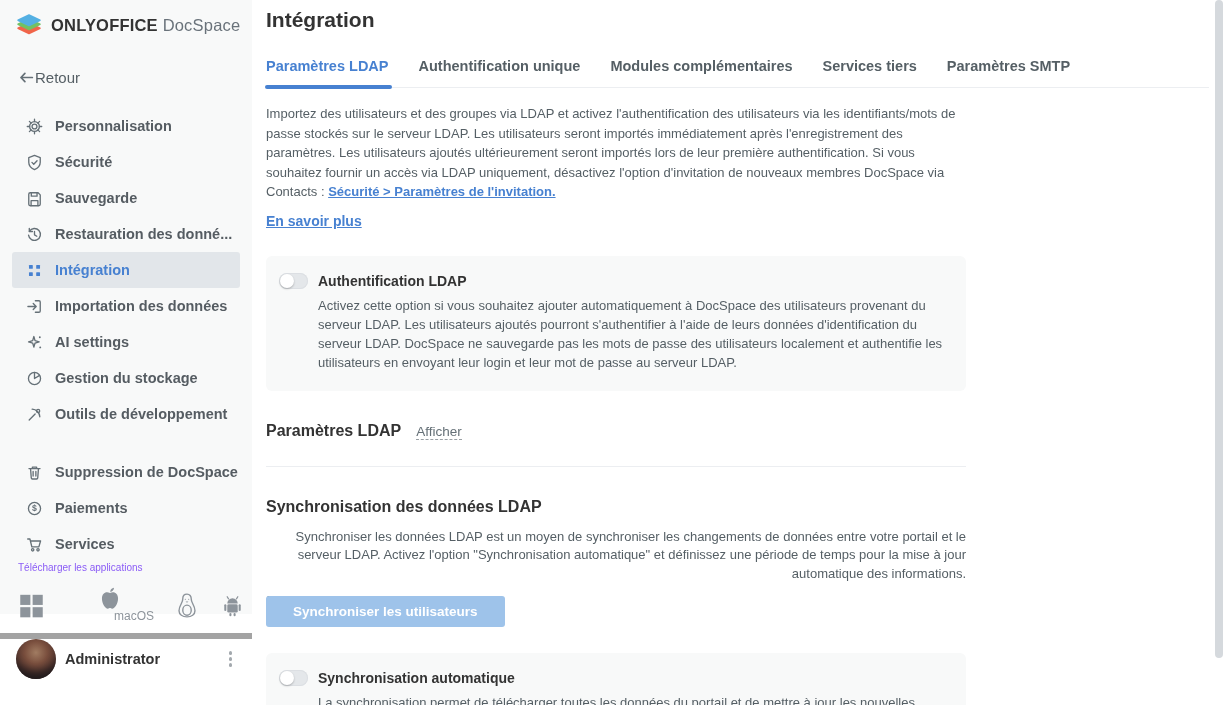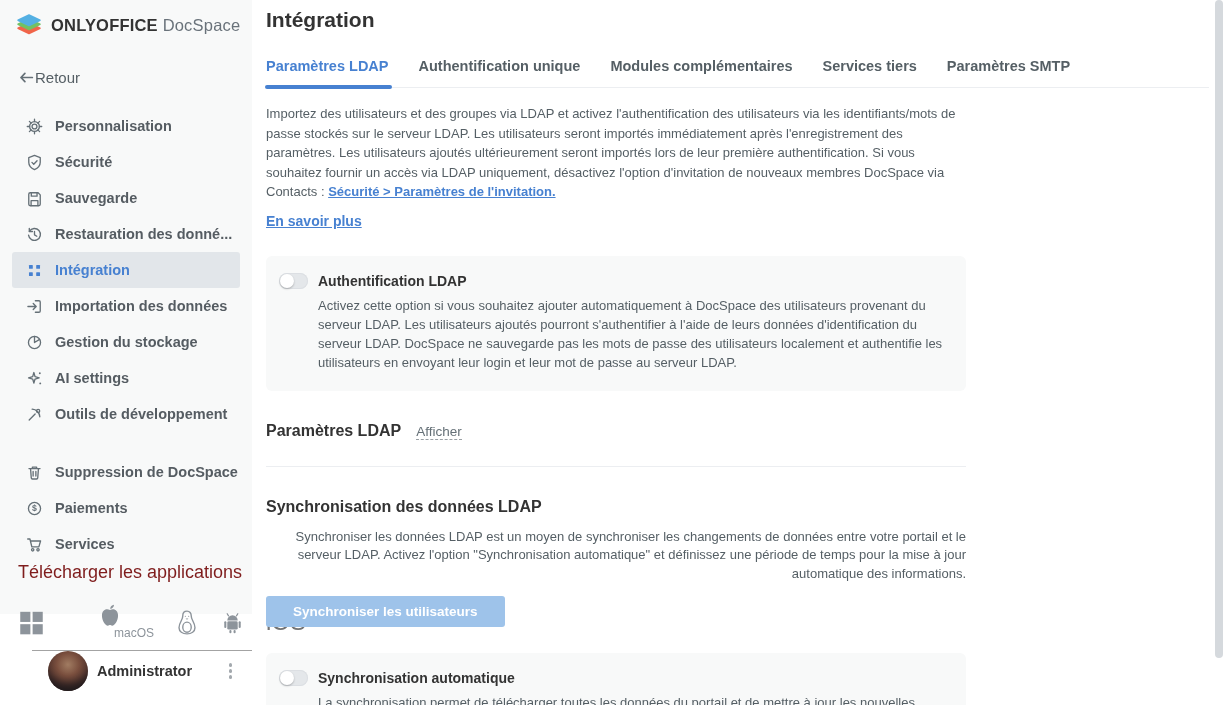--- a/index.html
+++ b/index.html
@@ -15,27 +15,27 @@
   .brand .b2 { font-weight:400; color:#69727a; }
   .back-row { display:flex; align-items:center; gap:0; padding:22px 0 6px 18px; color:#555f65; font-size:15px; cursor:pointer; }
   .back-row svg { width:17px; height:17px; stroke:#657077; }
   .nav { margin-top:16px; }
   .nav-item { display:flex; align-items:center; gap:12px; height:36px; margin:0 12px; padding:0 14px; border-radius:3px; color:#555c62; font-size:14.5px; font-weight:600; cursor:pointer; white-space:nowrap; }
   .nav-item svg { width:17px; height:17px; flex:0 0 auto; color:#657077; }
   .nav-item.active { background:#e2e6ea; color:#4781d1; }
   .nav-item.active svg { color:#4781d1; }
   .nav-gap { height:22px; }
   .apps { margin-top:auto; padding:0 0 10px 18px; }
-  .apps-label { font-size:18px; color:#7f1d1d; margin-bottom:21px; }
+  .apps-label { font-size:10px; color:#8b5cf6; margin-bottom:14px; }
   .apps-row { display:flex; align-items:center; gap:21px; color:#8d949b; }
   .app-btn { display:flex; flex-direction:column; align-items:center; cursor:pointer; }
   .app-btn svg { display:block; }
   .macos-caption { font-size:12px; color:#8d949b; margin-top:-3px;padding-left:48px; }
   .ios-label { font-size:24px; color:#737373; }
-  .user-row { border-top:1px solid #a3a3a3; height:57px; display:flex; align-items:center; padding:0 16px; gap:9px;margin-left:32px; }
+  .user-row { border-top:6px solid #a3a3a3; height:57px; display:flex; align-items:center; padding:0 16px; gap:9px; }
   .avatar { width:40px; height:40px; border-radius:50%; flex:0 0 auto; cursor:pointer;
             background: radial-gradient(circle at 50% 34%, #a17c62 0%, #7a4f3e 34%, #53352e 62%, #33272a 100%);
             box-shadow: inset 0 -14px 10px -8px #1f1a1c; }
   .user-name { font-size:14.5px; font-weight:600; color:#333; }
   .kebab { margin-left:auto; cursor:pointer; padding:4px; }
   .kebab i { display:block; width:3.5px; height:3.5px; border-radius:50%; background:#a3a9ae; margin:2.5px auto; }
 
   
   .main { position:absolute; left:252px; top:0; right:0; height:705px; padding:8px 0 0 14px; }
   .page-title { font-size:21px; font-weight:700; color:#333; }
@@ -132,32 +132,32 @@
       </div>
       <div class="nav-item">
         <svg viewBox="0 0 16 16" fill="none" stroke="currentColor" stroke-width="1.25" stroke-linecap="round" stroke-linejoin="round">
           <path d="M8.8 2.6 h3.4 a1.2 1.2 0 0 1 1.2 1.2 v8.4 a1.2 1.2 0 0 1-1.2 1.2 H8.8"></path>
           <path d="M1.8 8 h7.6 M6.8 5.2 9.6 8 6.8 10.8"></path>
         </svg>
         <span>Importation des données</span>
       </div>
       <div class="nav-item">
         <svg viewBox="0 0 16 16" fill="none" stroke="currentColor" stroke-width="1.25" stroke-linecap="round" stroke-linejoin="round">
-          <circle cx="8" cy="8" r="5.7"></circle>
-          <path d="M8 8 V2.3 M8 8 L12.8 5"></path>
-        </svg>
-        <span>Gestion du stockage</span>
-      </div>
-      <div class="nav-item">
-        <svg viewBox="0 0 16 16" fill="none" stroke="currentColor" stroke-width="1.25" stroke-linecap="round" stroke-linejoin="round">
           <path d="M7.4 2.4 8.5 6.3 12.4 7.4 8.5 8.5 7.4 12.4 6.3 8.5 2.4 7.4 6.3 6.3 Z"></path>
           <circle cx="13" cy="3" r=".9" fill="currentColor" stroke="none"></circle>
           <circle cx="13.4" cy="12.6" r=".9" fill="currentColor" stroke="none"></circle>
         </svg>
         <span>AI settings</span>
+      </div>
+      <div class="nav-item">
+        <svg viewBox="0 0 16 16" fill="none" stroke="currentColor" stroke-width="1.25" stroke-linecap="round" stroke-linejoin="round">
+          <circle cx="8" cy="8" r="5.7"></circle>
+          <path d="M8 8 V2.3 M8 8 L12.8 5"></path>
+        </svg>
+        <span>Gestion du stockage</span>
       </div>
       <div class="nav-item">
         <svg viewBox="0 0 16 16" fill="none" stroke="currentColor" stroke-width="1.25" stroke-linecap="round" stroke-linejoin="round">
           <path d="M3 13.2 L8.6 7.6"></path>
           <path d="M5.8 3 A7.6 7.6 0 0 1 13 10.2"></path>
           <circle cx="11.4" cy="4.6" r="1.5"></circle>
         </svg>
         <span>Outils de développement</span>
       </div>
       <div class="nav-gap"></div>

